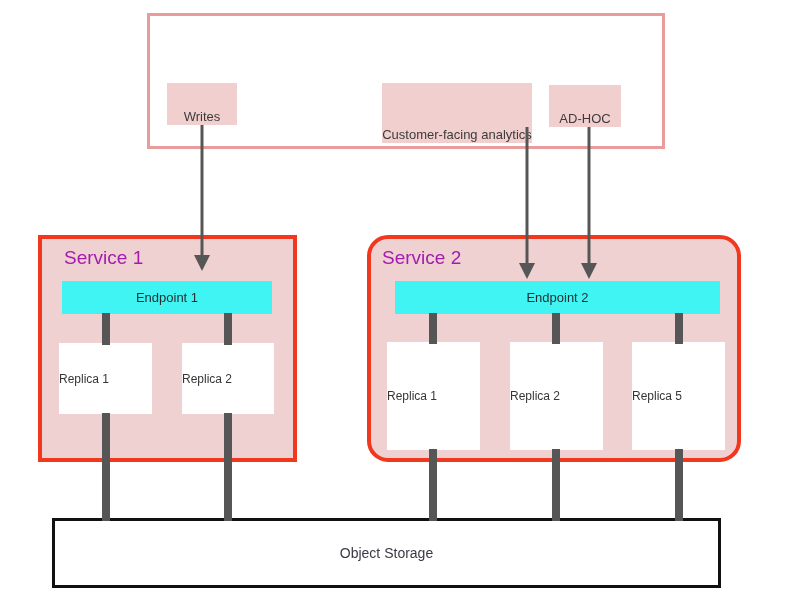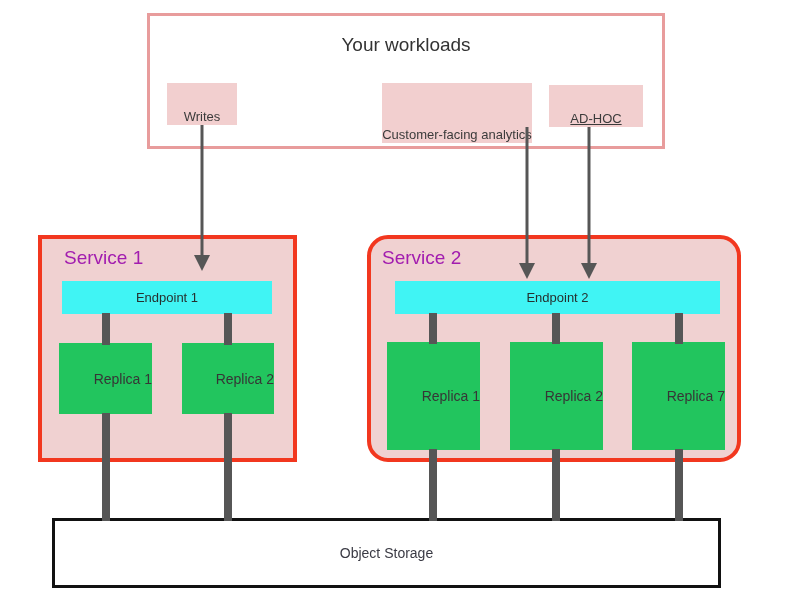--- a/index.html
+++ b/index.html
@@ -39,21 +39,21 @@
     align-items: flex-end;
     justify-content: center;
     text-align: center;
     font-size: 13px;
     color: #3b3b3b;
     line-height: 1.25;
     box-sizing: border-box;
   }
   .wbox.writes { left: 17px; top: 67px; width: 70px; height: 42px; }
   .wbox.cf     { left: 232px; top: 67px; width: 150px; height: 60px; }
-  .wbox.adhoc  { left: 399px; top: 69px; width: 94px; height: 42px; text-decoration: underline; }
+  .wbox.adhoc  { left: 399px; top: 69px; width: 72px; height: 42px; }
 
   
   .service {
     position: absolute;
     top: 235px;
     height: 227px;
     border: 4px solid #f2371f;
     background: #f0d1d1;
     box-sizing: border-box;
     z-index: 1;
@@ -76,25 +76,25 @@
     display: flex;
     align-items: center;
     justify-content: center;
     font-size: 13px;
     color: #26302f;
   }
   .service.s1 .endpoint { left: 20px; width: 210px; }
   .service.s2 .endpoint { left: 4px; width: 325px; margin-left: 20px; }
   .replica {
     position: absolute;
-    background: #22c55e;
+    background: #ffffff;
     display: flex;
     align-items: center;
-    justify-content: flex-end;
-    font-size: 14px;
+    justify-content: flex-start;
+    font-size: 12px;
     color: #363636;
   }
   .s1-r1 { left: 17px;  top: 104px; width: 93px; height: 71px; }
   .s1-r2 { left: 140px; top: 104px; width: 92px; height: 71px; }
   .s2-r1 { left: 16px;  top: 103px; width: 93px; height: 108px; }
   .s2-r2 { left: 139px; top: 103px; width: 93px; height: 108px; }
   .s2-r3 { left: 261px; top: 103px; width: 93px; height: 108px; }
 
   
   .storage {
@@ -120,21 +120,20 @@
     z-index: 5;
     pointer-events: none;
   }
 </style>
 </head>
 <body>
 
 <div class="canvas">
 
   <div class="workloads">
-    <div class="workloads-title">Your workloads</div>
     <div class="wbox writes">
       <span>Writes</span>
     </div>
     <div class="wbox cf">
       <span>Customer-facing analytics</span>
     </div>
     <div class="wbox adhoc">
       <span>AD-HOC</span>
     </div>
   </div>
@@ -157,21 +156,21 @@
     <div class="endpoint">
       <span>Endpoint 2</span>
     </div>
     <div class="replica s2-r1">
       <span>Replica 1</span>
     </div>
     <div class="replica s2-r2">
       <span>Replica 2</span>
     </div>
     <div class="replica s2-r3">
-      <span>Replica 7</span>
+      <span>Replica 5</span>
     </div>
   </div>
 
   <div class="storage">
     <span>Object Storage</span>
   </div>
 
   <svg class="overlay" viewBox="0 0 787 595" xmlns="http://www.w3.org/2000/svg">
 
     <line x1="106" y1="313" x2="106" y2="345" stroke="#565656" stroke-width="8"></line>

